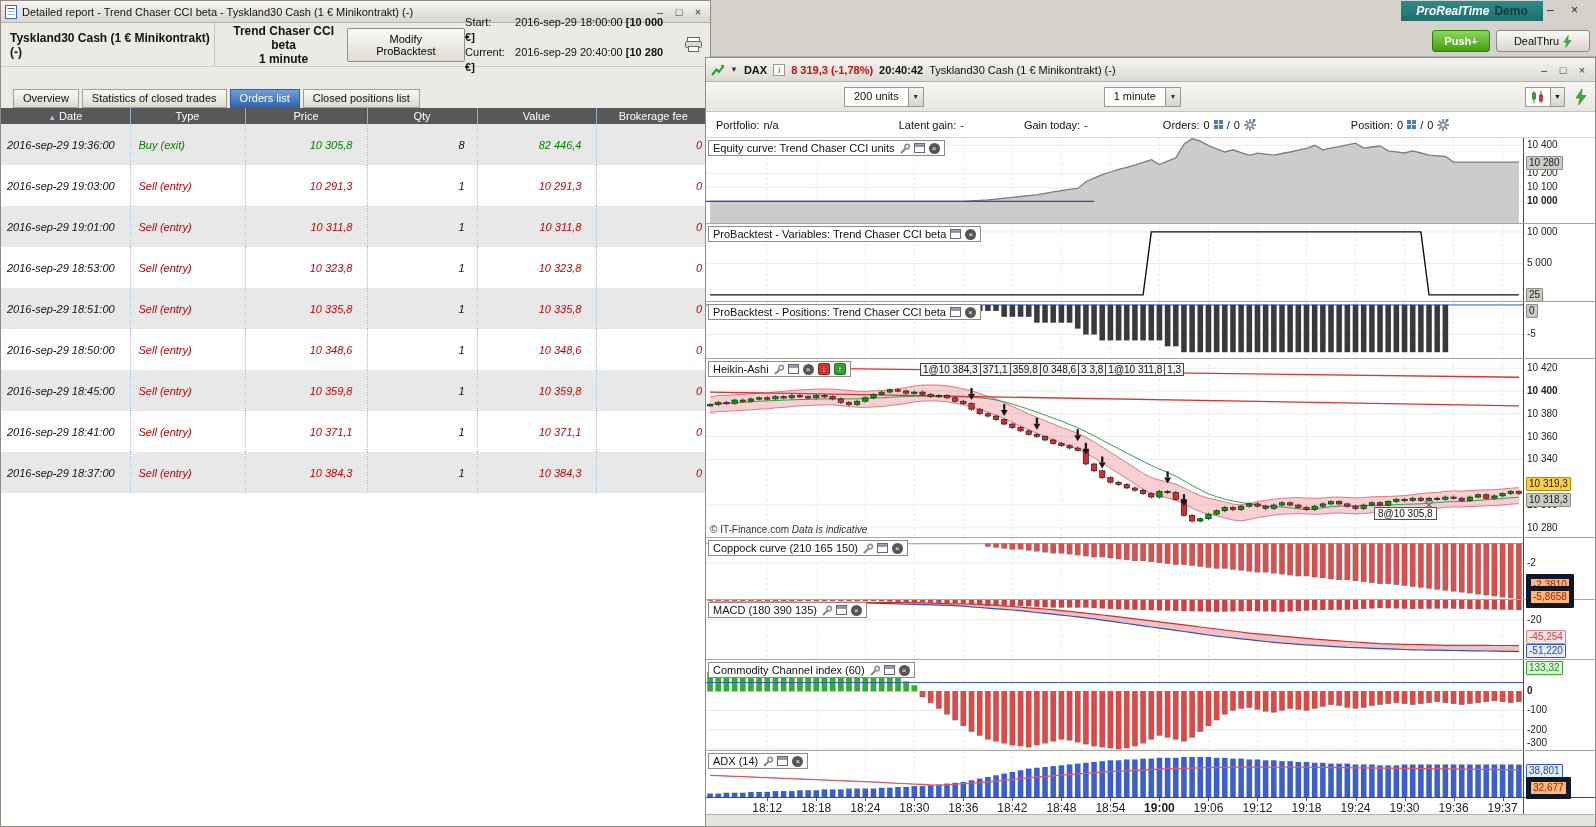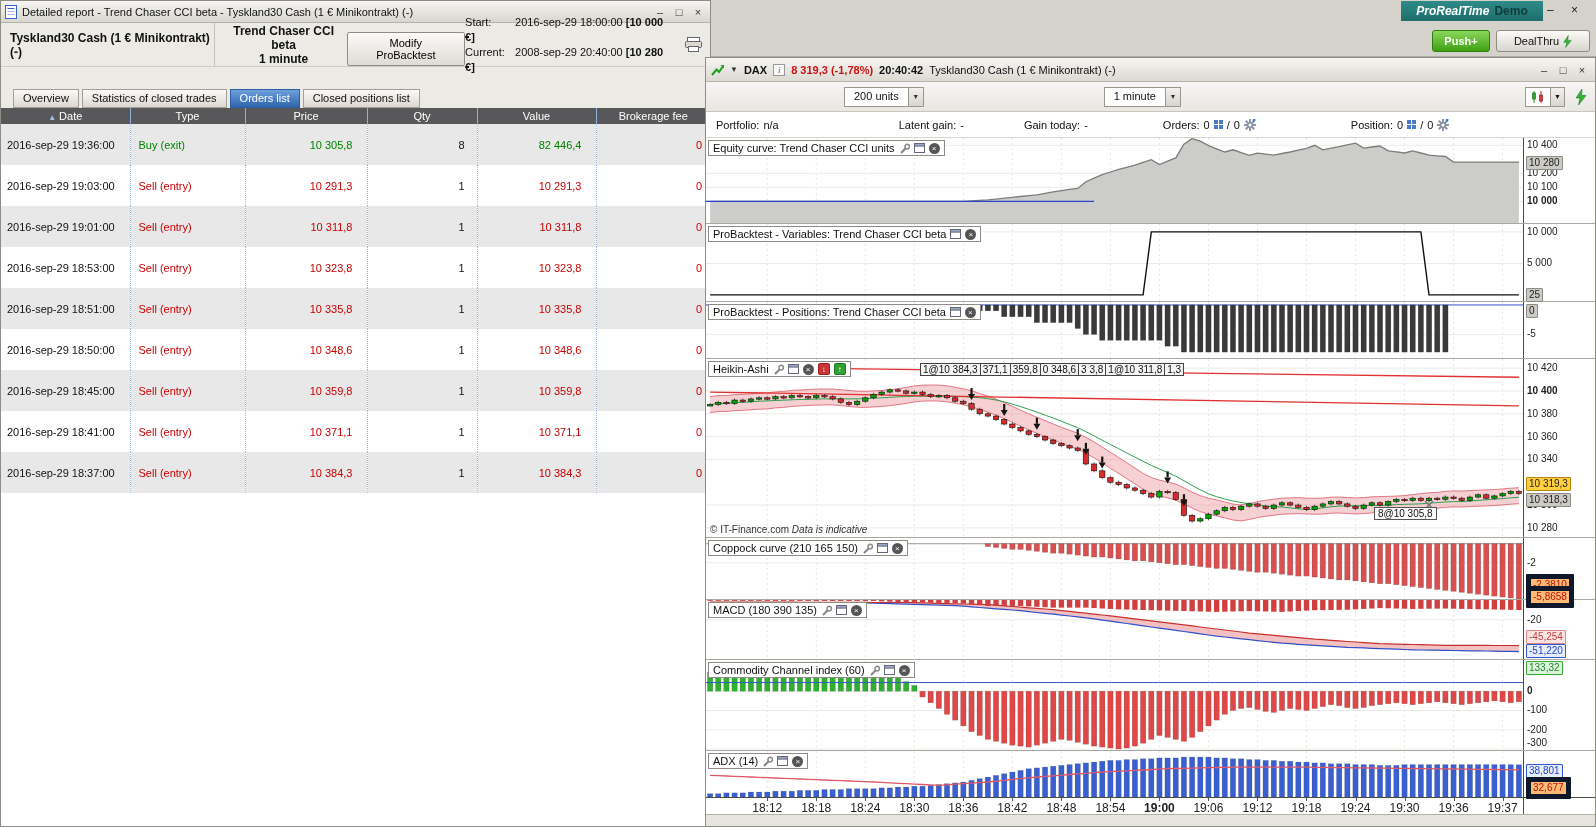--- a/index.html
+++ b/index.html
@@ -18,34 +18,34 @@
   #demo-banner .suffix { color:#0E3D3C; font-weight:bold; }
   #pt-min { position:absolute; left:836px; top:3px; } #pt-close { position:absolute; left:860px; top:3px; }
   .flat-glyph { font-size:12px; color:#222; }
   #push-btn { position:absolute; left:721px; top:30px; width:58px; height:22px; background:linear-gradient(#8BD75A,#3FA014); border:1px solid #2F7F10; border-radius:3px; color:#FFF; font-weight:bold; font-size:11px; display:flex; align-items:center; justify-content:center; }
   #dealthru-btn { position:absolute; left:785px; top:30px; width:94px; height:22px; background:linear-gradient(#FBFAF8,#D8D5CE); border:1px solid #8F8C85; border-radius:3px; font-size:11px; display:flex; align-items:center; justify-content:center; gap:4px; }
 
   
   #report-window { left:0; top:0; width:711px; height:827px; display:flex; flex-direction:column; }
   .rw-header { height:44px; display:flex; align-items:stretch; background:#ECEAE5; border-bottom:1px solid #CFCCC5; }
   .rw-sec1 { width:218px; display:flex; align-items:center; padding-left:9px; font-weight:bold; font-size:12px; border-right:1px solid #C5C2BA; }
-  .rw-sec2 { display:flex; align-items:flex-end; gap:0; padding-left:6px; }
+  .rw-sec2 { display:flex; align-items:center; gap:0; padding-left:6px; }
   .rw-name { text-align:center; font-weight:bold; font-size:12px; line-height:14px; }
   .btn { background:linear-gradient(#FBFAF8,#DFDCD5); border:1px solid #8F8C85; border-radius:2px; padding:4px 12px; font-size:11px; }
   .rw-sec3 { margin-left:auto; display:flex; align-items:center; gap:14px; padding-right:8px; }
   .rw-startcur { font-size:11px; line-height:15px; }
   .rw-startcur .lab { display:inline-block; width:50px; }
   .rw-startcur b { font-weight:bold; }
   .rw-tabs { margin-top:22px; padding-left:12px; display:flex; gap:3px; }
   .tab { padding:2px 9px 3px; background:linear-gradient(#FBFAF8,#DBD8D1); border:1px solid #A39F97; font-size:11px; }
   .tab.active { background:linear-gradient(#6FA0DC,#2E65AC); border-color:#2A5FA5; color:#FFF; }
   table { border-collapse: collapse; table-layout: fixed; width:709px; background:#FFF; }
   thead th { background:#58585A; color:#FFF; font-weight:normal; font-size:11px; height:16px; border-right:1px solid #8FB2DC; overflow:hidden; white-space:nowrap; }
   thead th:last-child { border-right:none; }
-  tbody td { font-size:11px; height:41px; border-right:1px dotted #9DB8D8; white-space:nowrap; overflow:hidden; }
+  tbody td { font-size:11px; height:41px; border-right:1px dotted #9DB8D8; white-space:nowrap; overflow:hidden;font-style:italic; }
   tbody td:last-child { border-right:none; }
   tr.odd { background:#E8E8E8; } tr.even { background:#FFFFFF;padding-left:16px; }
   .c-date { padding-left:6px; color:#111; }
   .c-type { padding-left:8px; }
   .c-price, .c-val { text-align:right; padding-right:14px; }
   .c-qty { text-align:right; padding-right:12px; color:#111; }
   .c-fee { text-align:right; padding-right:8px; color:#CC0000; }
   .buy { color:#008200; } .sell { color:#CC0000; }
   .sort-arrow { color:#9FC3EF; font-size:8px; margin-right:3px; }
   .rw-rest { flex:1; background:#FFF; }
@@ -142,21 +142,21 @@
     <div class="rw-sec2">
       <div class="rw-name">
         <div>Trend Chaser CCI beta</div>
         <div>1 minute</div>
       </div>
       <button class="btn">Modify ProBacktest</button>
     </div>
     <div class="rw-sec3">
       <div class="rw-startcur">
         <div><span class="lab">Start:</span><span>2016-sep-29 18:00:00</span> <b>[10 000 €]</b></div>
-        <div><span class="lab">Current:</span><span>2008-sep-29 20:40:00</span> <b>[10 280 €]</b></div>
+        <div><span class="lab">Current:</span><span>2016-sep-29 20:40:00</span> <b>[10 280 €]</b></div>
       </div>
       <span class="ph-icon">
           <svg width="17" height="15" viewBox="0 0 17 15">
             <rect x="2.5" y="0.5" width="12" height="5" fill="#FFF" stroke="#666"></rect>
             <rect x="0.5" y="4.5" width="16" height="6" rx="1" fill="#DBD8D1" stroke="#666"></rect>
             <rect x="3.5" y="9.5" width="10" height="5" fill="#FFF" stroke="#666"></rect>
           </svg>
         </span>
     </div>
   </div>

